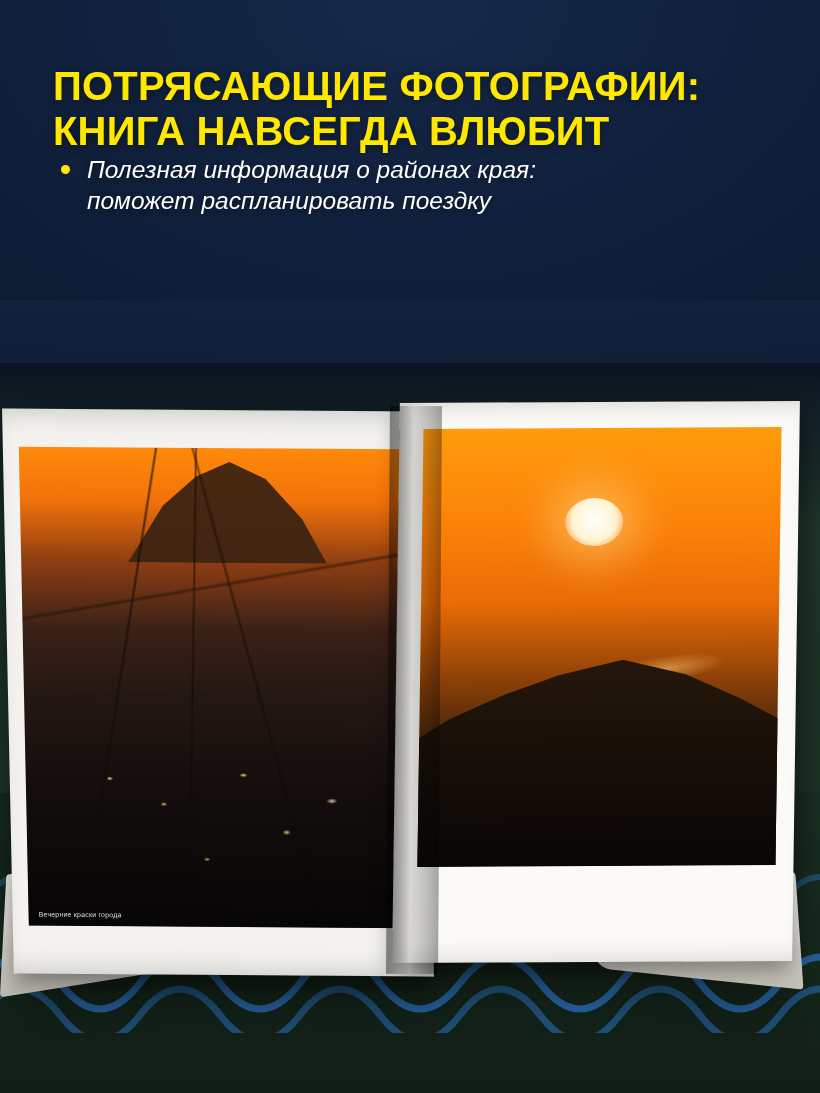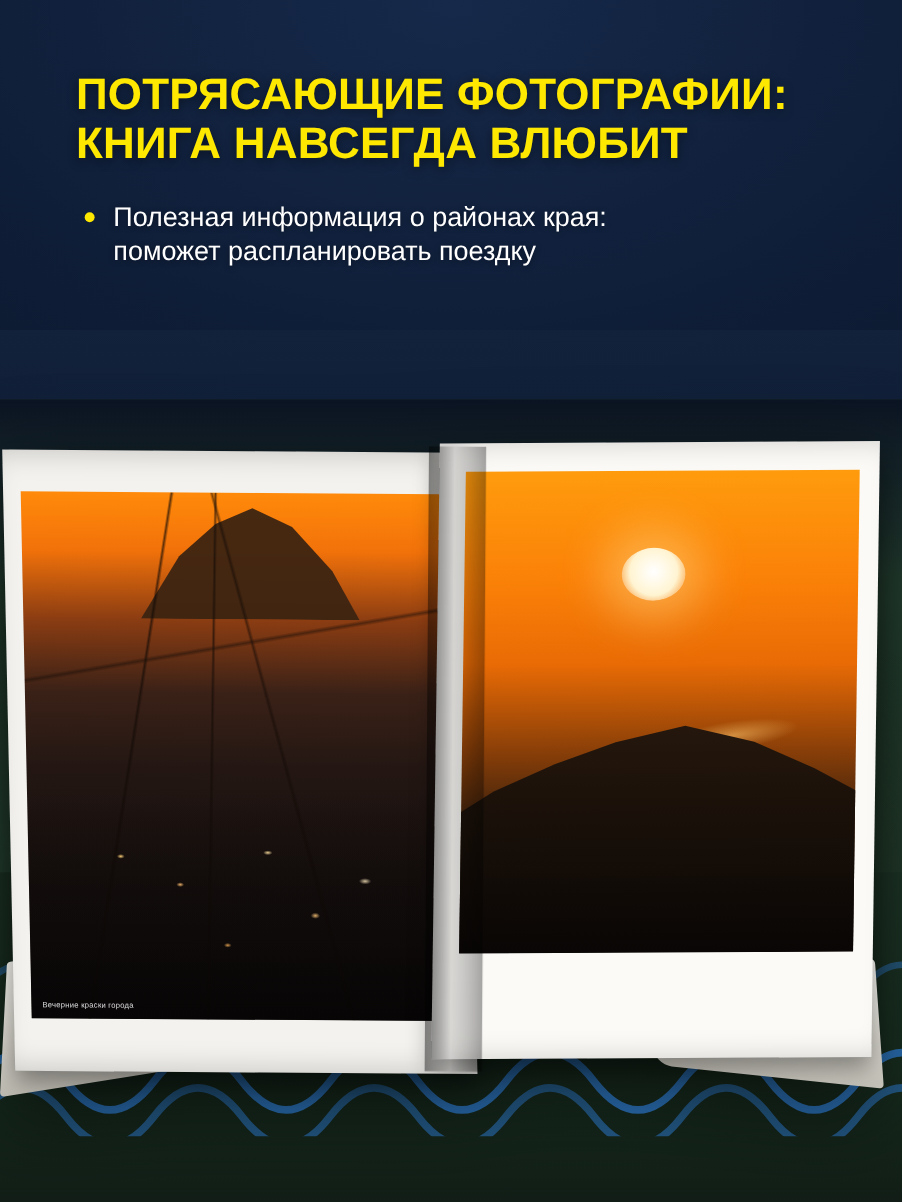--- a/index.html
+++ b/index.html
@@ -59,39 +59,39 @@
     height: 120px;
     opacity: .95;
     pointer-events: none;
   }
   .wave-strip.left  { bottom: 60px; }
   .wave-strip.right { bottom: 130px; }
 
   
   .copy {
     position: absolute;
-    left: 69px;
+    left: 53px;
     top: 64px;
     width: 710px;
     z-index: 5;
   }
   .headline {
     color: #ffe800;
     font-size: 40px;
     line-height: 1.12;
     font-weight: bold;
     letter-spacing: .2px;
     text-transform: uppercase;
     text-shadow: 0 2px 10px rgba(0,0,0,.45);
   }
   .headline .ln { display: block; white-space: pre; }
 
   .bullets {
-    margin-top: 28px;
     list-style: none;
+    font-style: italic;
   }
   .bullet {
     position: relative;
     padding-left: 34px;
     margin-bottom: 22px;
     color: #ffffff;
     font-size: 24.5px;
     line-height: 1.28;
     font-weight: normal;
     text-shadow: 0 1px 6px rgba(0,0,0,.45);

